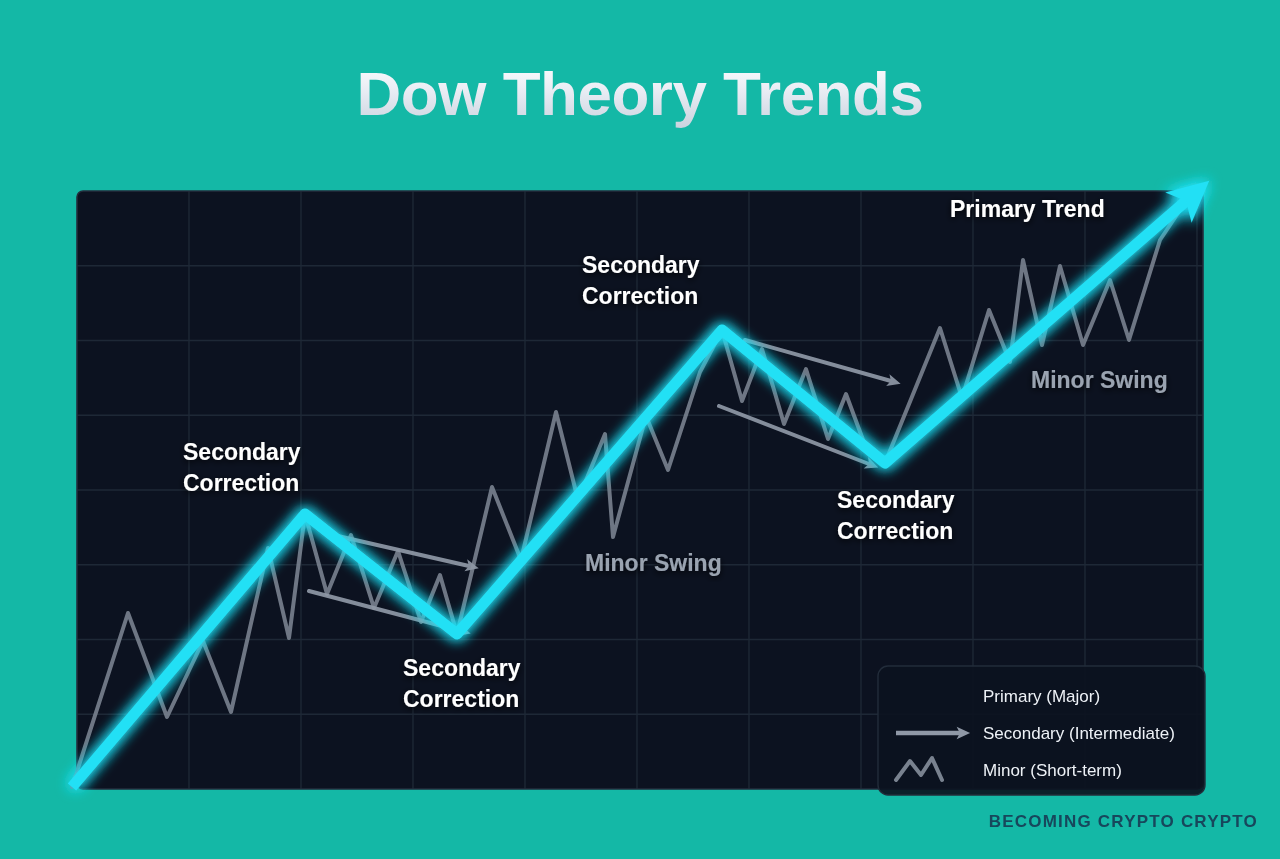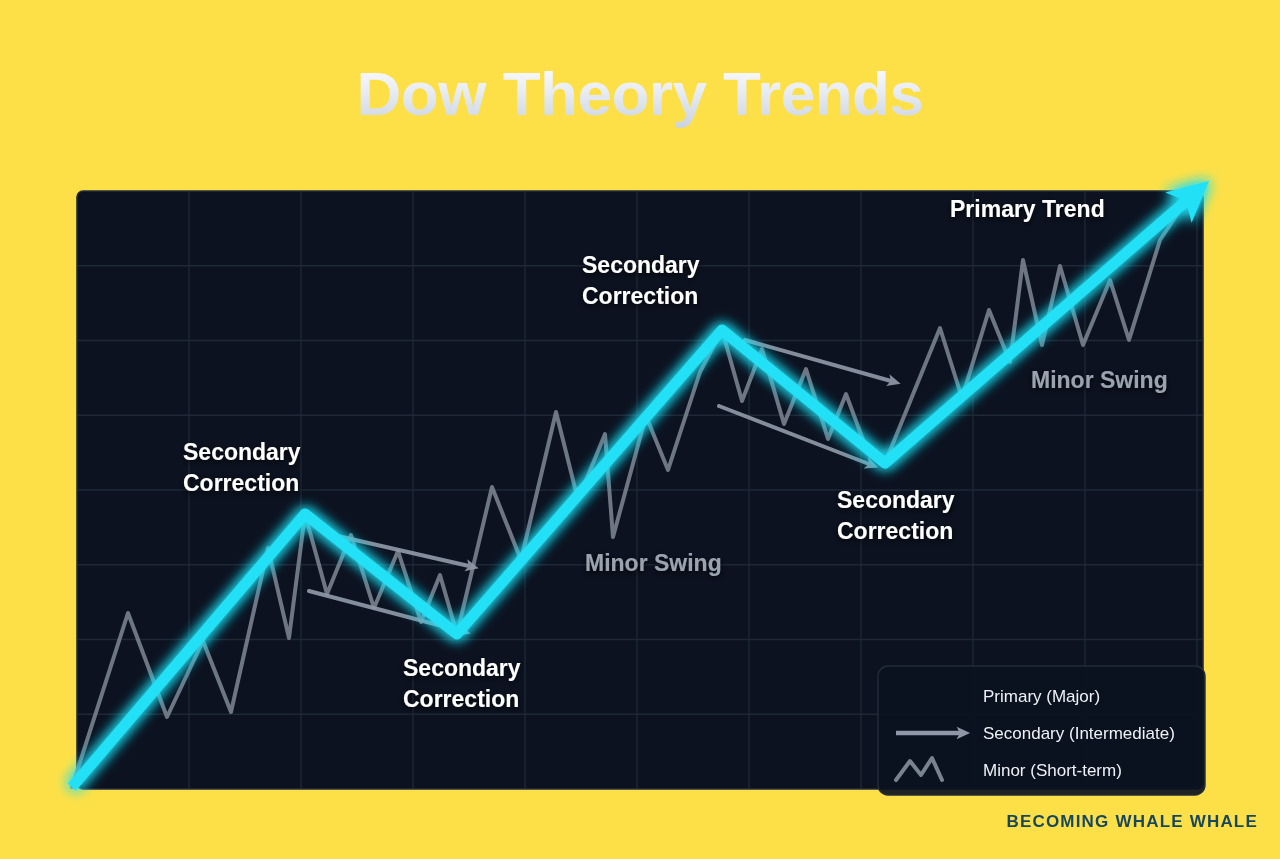--- a/index.html
+++ b/index.html
@@ -11,21 +11,21 @@
     width: 1280px;
     height: 859px;
     overflow: hidden;
     font-family: "Liberation Sans", sans-serif;
     position: relative;
   }
   #page {
     position: relative;
     width: 1280px;
     height: 859px;
-    background: #fde047;
+    background: #14b8a6;
   }
   #chart-title {
     position: absolute;
     left: 0;
     top: 58px;
     width: 1280px;
     text-align: center;
     font-size: 62px;
     font-weight: bold;
     letter-spacing: -0.5px;
@@ -160,15 +160,15 @@
         <rect x="878" y="666" width="327" height="129" rx="10" fill="#0c1220" fill-opacity="0.92" stroke="#222c3a" stroke-width="1.4"></rect>
         <line x1="896" y1="696" x2="960" y2="696" stroke="#22e0f5" stroke-width="5" stroke-linecap="butt" marker-end="url(#cyanHead)" filter="url(#cyanGlowSmall)"></line>
         <text x="983" y="702" class="legend-text">Primary (Major)</text>
         <line x1="896" y1="733" x2="960" y2="733" stroke="#8f98a6" stroke-width="4.5" stroke-linecap="butt" marker-end="url(#grayHead)"></line>
         <text x="983" y="739" class="legend-text">Secondary (Intermediate)</text>
         <polyline points="896,780 910,761 921,775 932,758 942,780" fill="none" stroke="#79828f" stroke-width="4" stroke-linejoin="round" stroke-linecap="round"></polyline>
         <text x="983" y="776" class="legend-text">Minor (Short-term)</text>
       </g>
   </svg>
 
-  <div id="watermark">BECOMING WHALE WHALE</div>
+  <div id="watermark">BECOMING CRYPTO CRYPTO</div>
 
 </div>
 
 </body></html>

